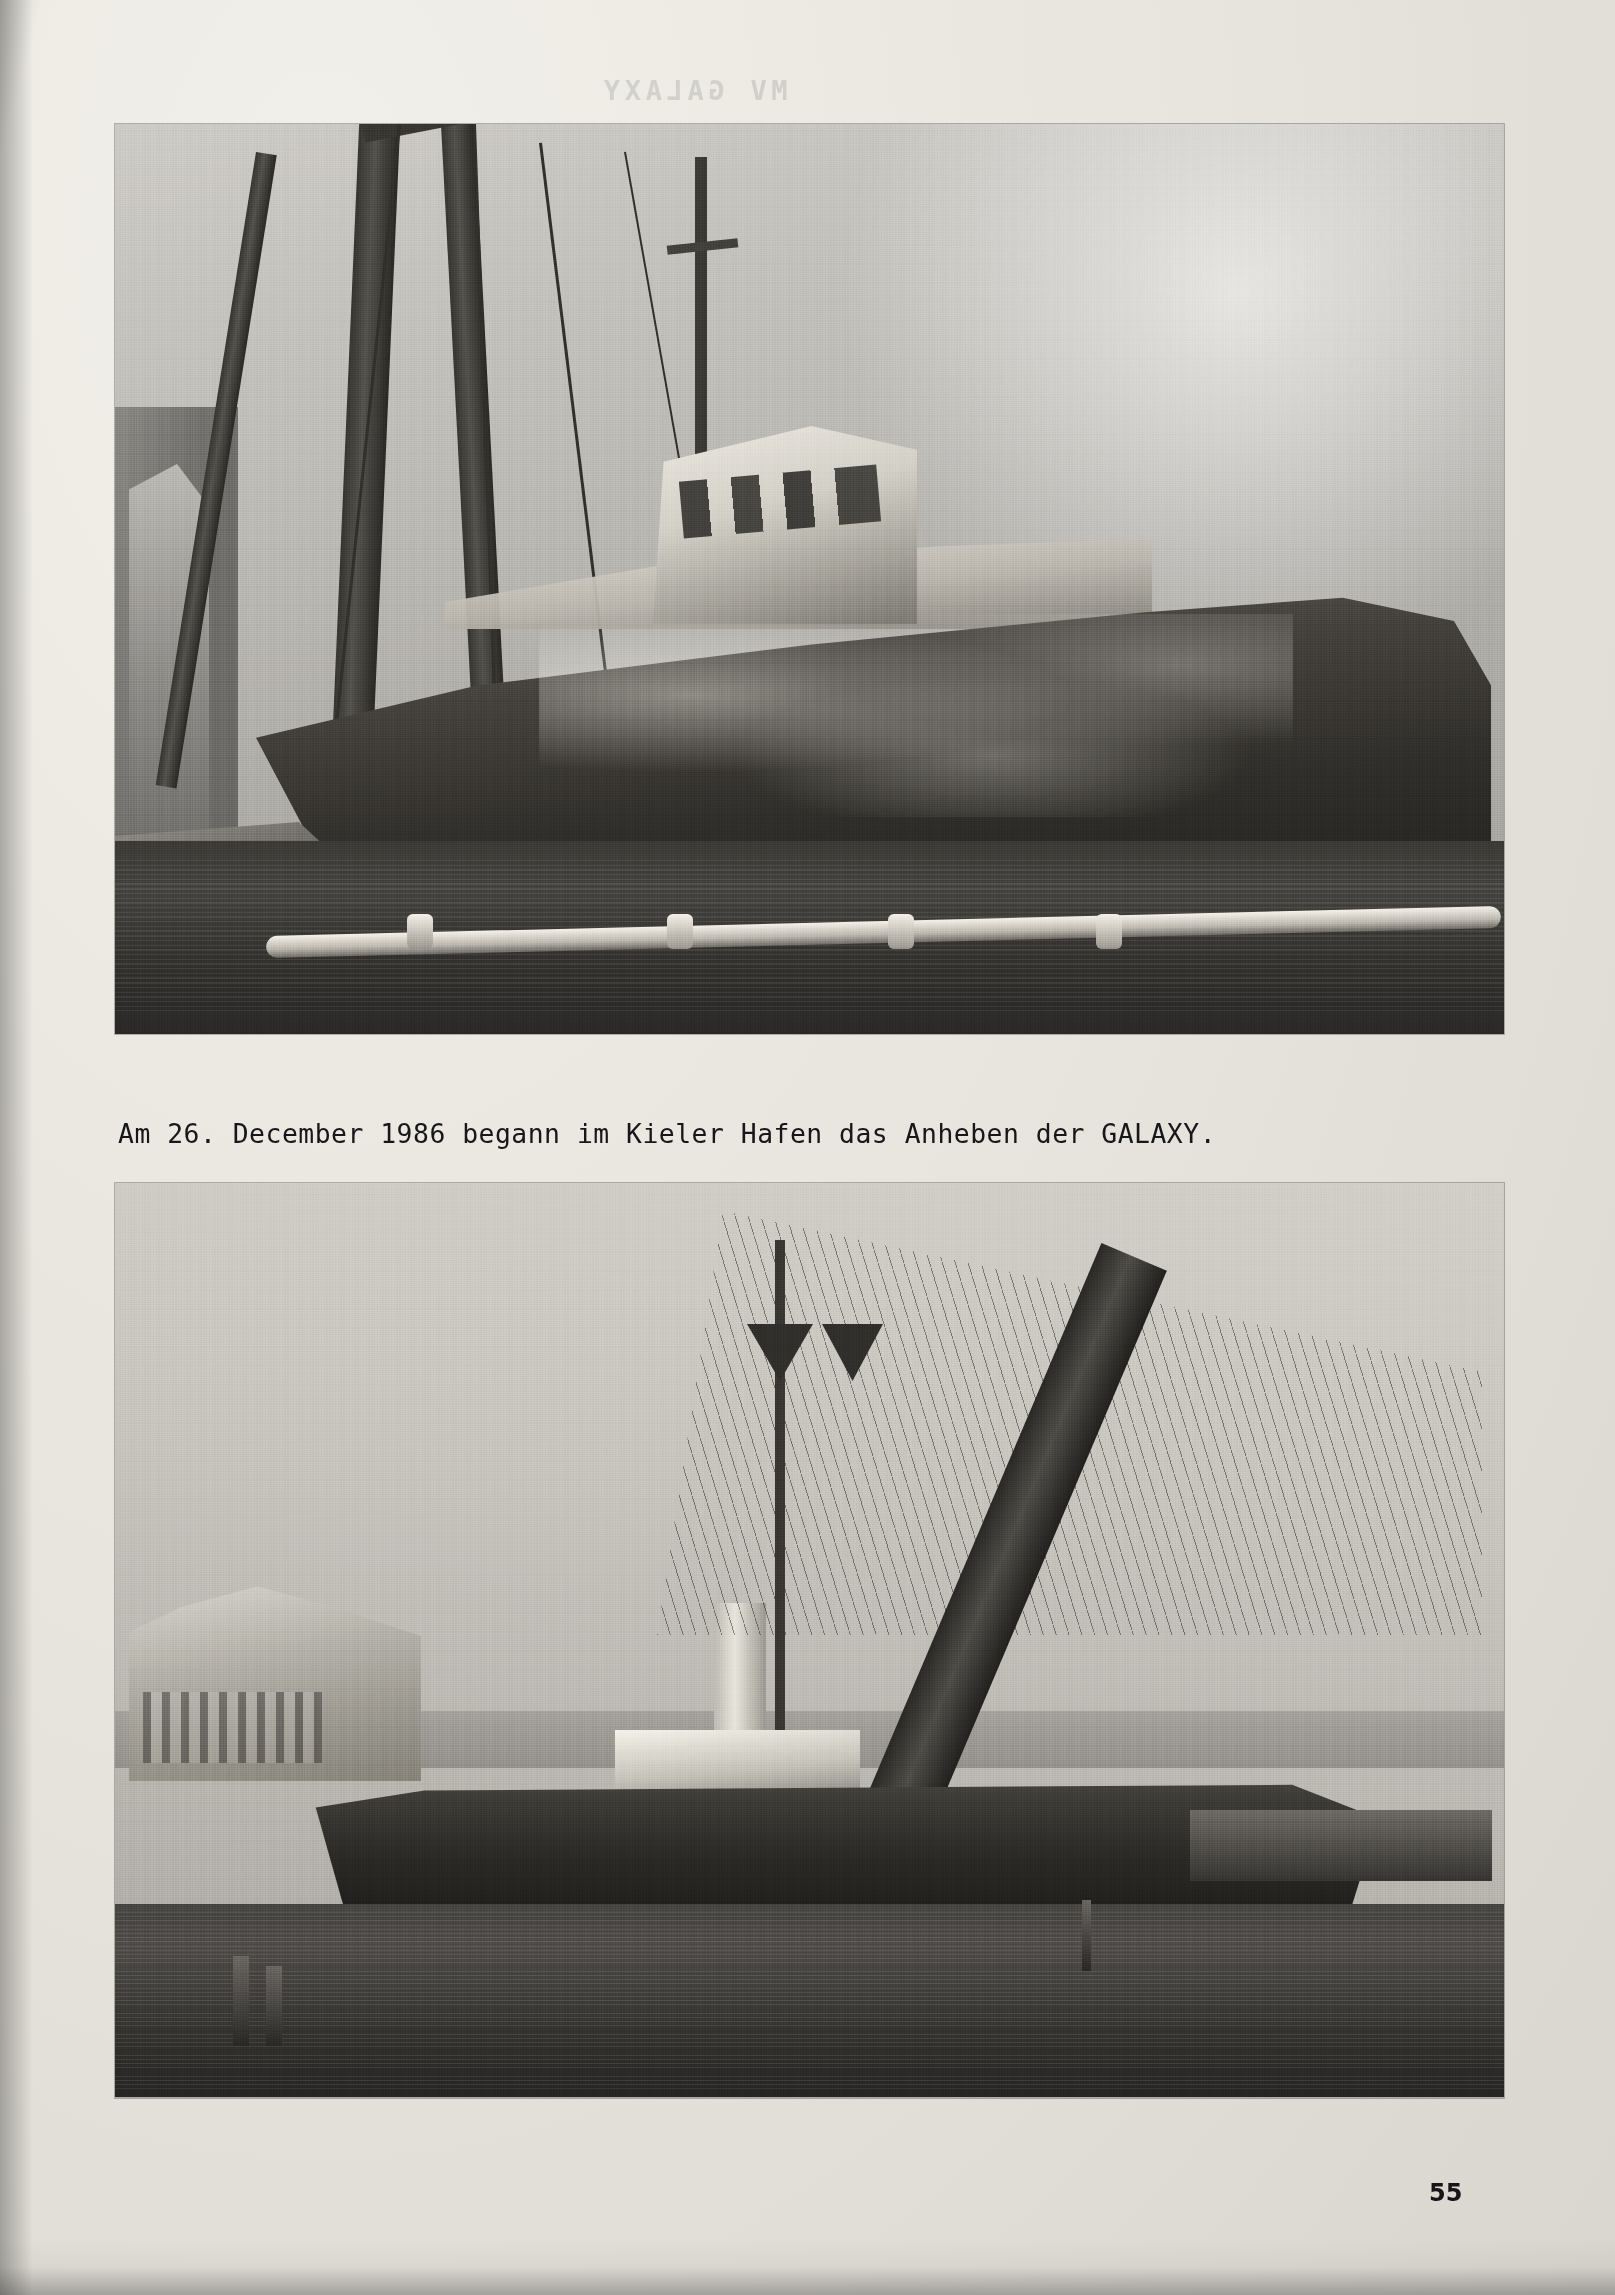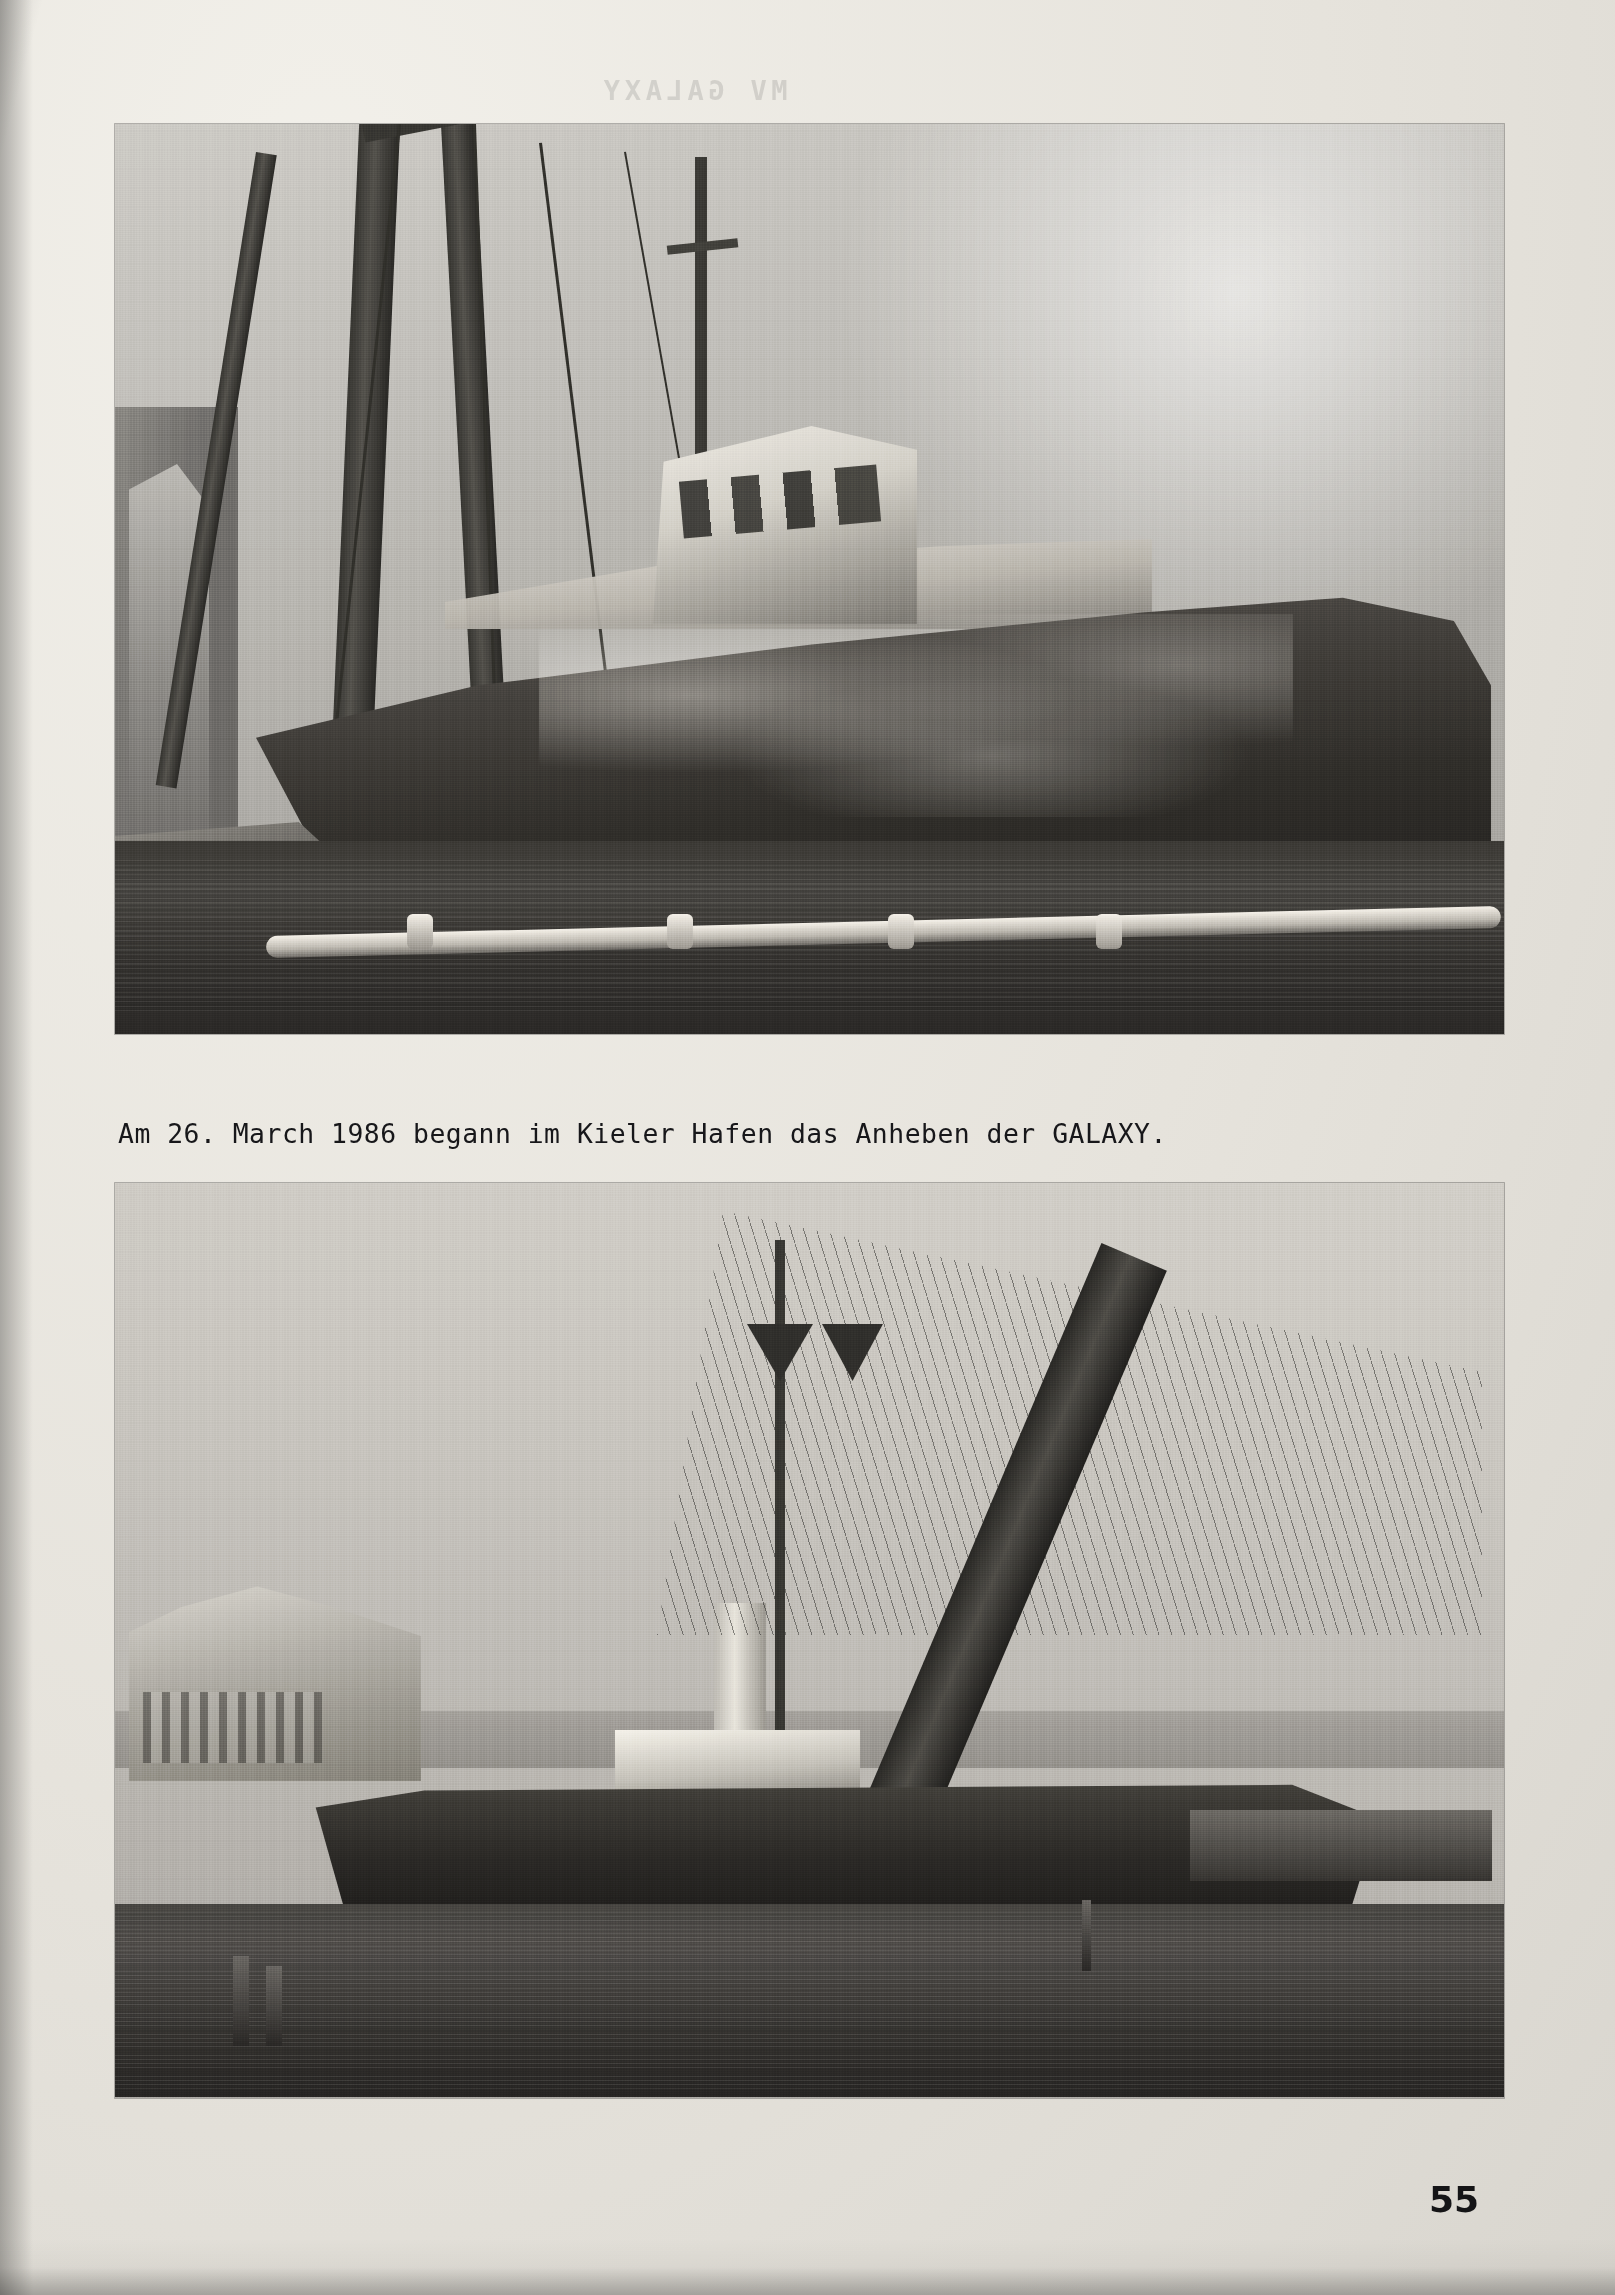--- a/index.html
+++ b/index.html
@@ -252,21 +252,21 @@
   }
   .caption .credit-line {
     display: flex;
     justify-content: space-between;
   }
   .page-number {
     position: absolute;
     left: 1429px;
     top: 2179px;
     font-family: "DejaVu Sans", sans-serif;
-    font-size: 36px;
+    font-size: 24px;
     font-weight: bold;
     color: #151517;
   }
   .edge-shadow-left {
     position:absolute; left:0; top:0; width:33px; height:100%;
     background: linear-gradient(90deg, rgba(0,0,0,0.28), rgba(0,0,0,0));
     pointer-events:none;
   }
   .edge-shadow-bottom {
     position:absolute; left:0; bottom:0; width:100%; height:28px;
@@ -321,21 +321,21 @@
     <div class="boom-float"></div>
     <div class="boom-seg" style="left:292px;"></div>
     <div class="boom-seg" style="left:552px;"></div>
     <div class="boom-seg" style="left:773px;"></div>
     <div class="boom-seg" style="left:981px;"></div>
 
     <div class="grain"></div>
   </div>
 
   <div class="caption">
-    <div>Am 26. March 1986 begann im Kieler Hafen das Anheben der GALAXY.</div>
+    <div>Am 26. December 1986 begann im Kieler Hafen das Anheben der GALAXY.</div>
     <div>Das anschließende Leerpumpen dauerte vier Tage, bis das Schiff am</div>
     <div>29. August, 20.00 Uhr, einige hundert Meter weiter an Land gesetzt</div>
     <div class="credit-line">
       <span>werden konnte.</span>
       <span>Fotos: Theo Dencker</span>
     </div>
   </div>
 
   <div class="photo" id="photo-bottom">
     <div class="sky-bot"></div>

